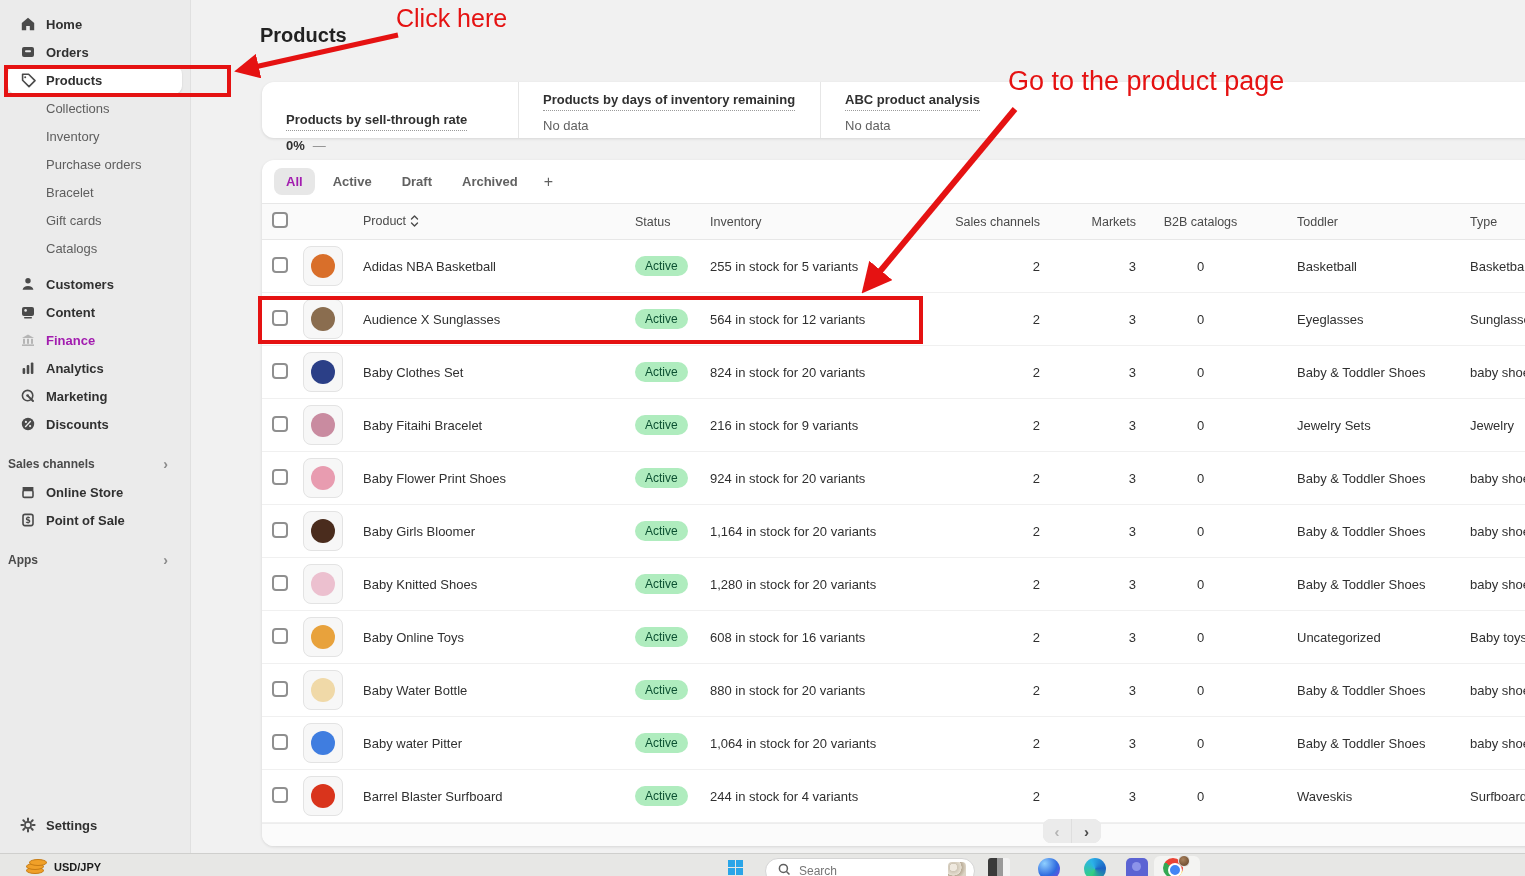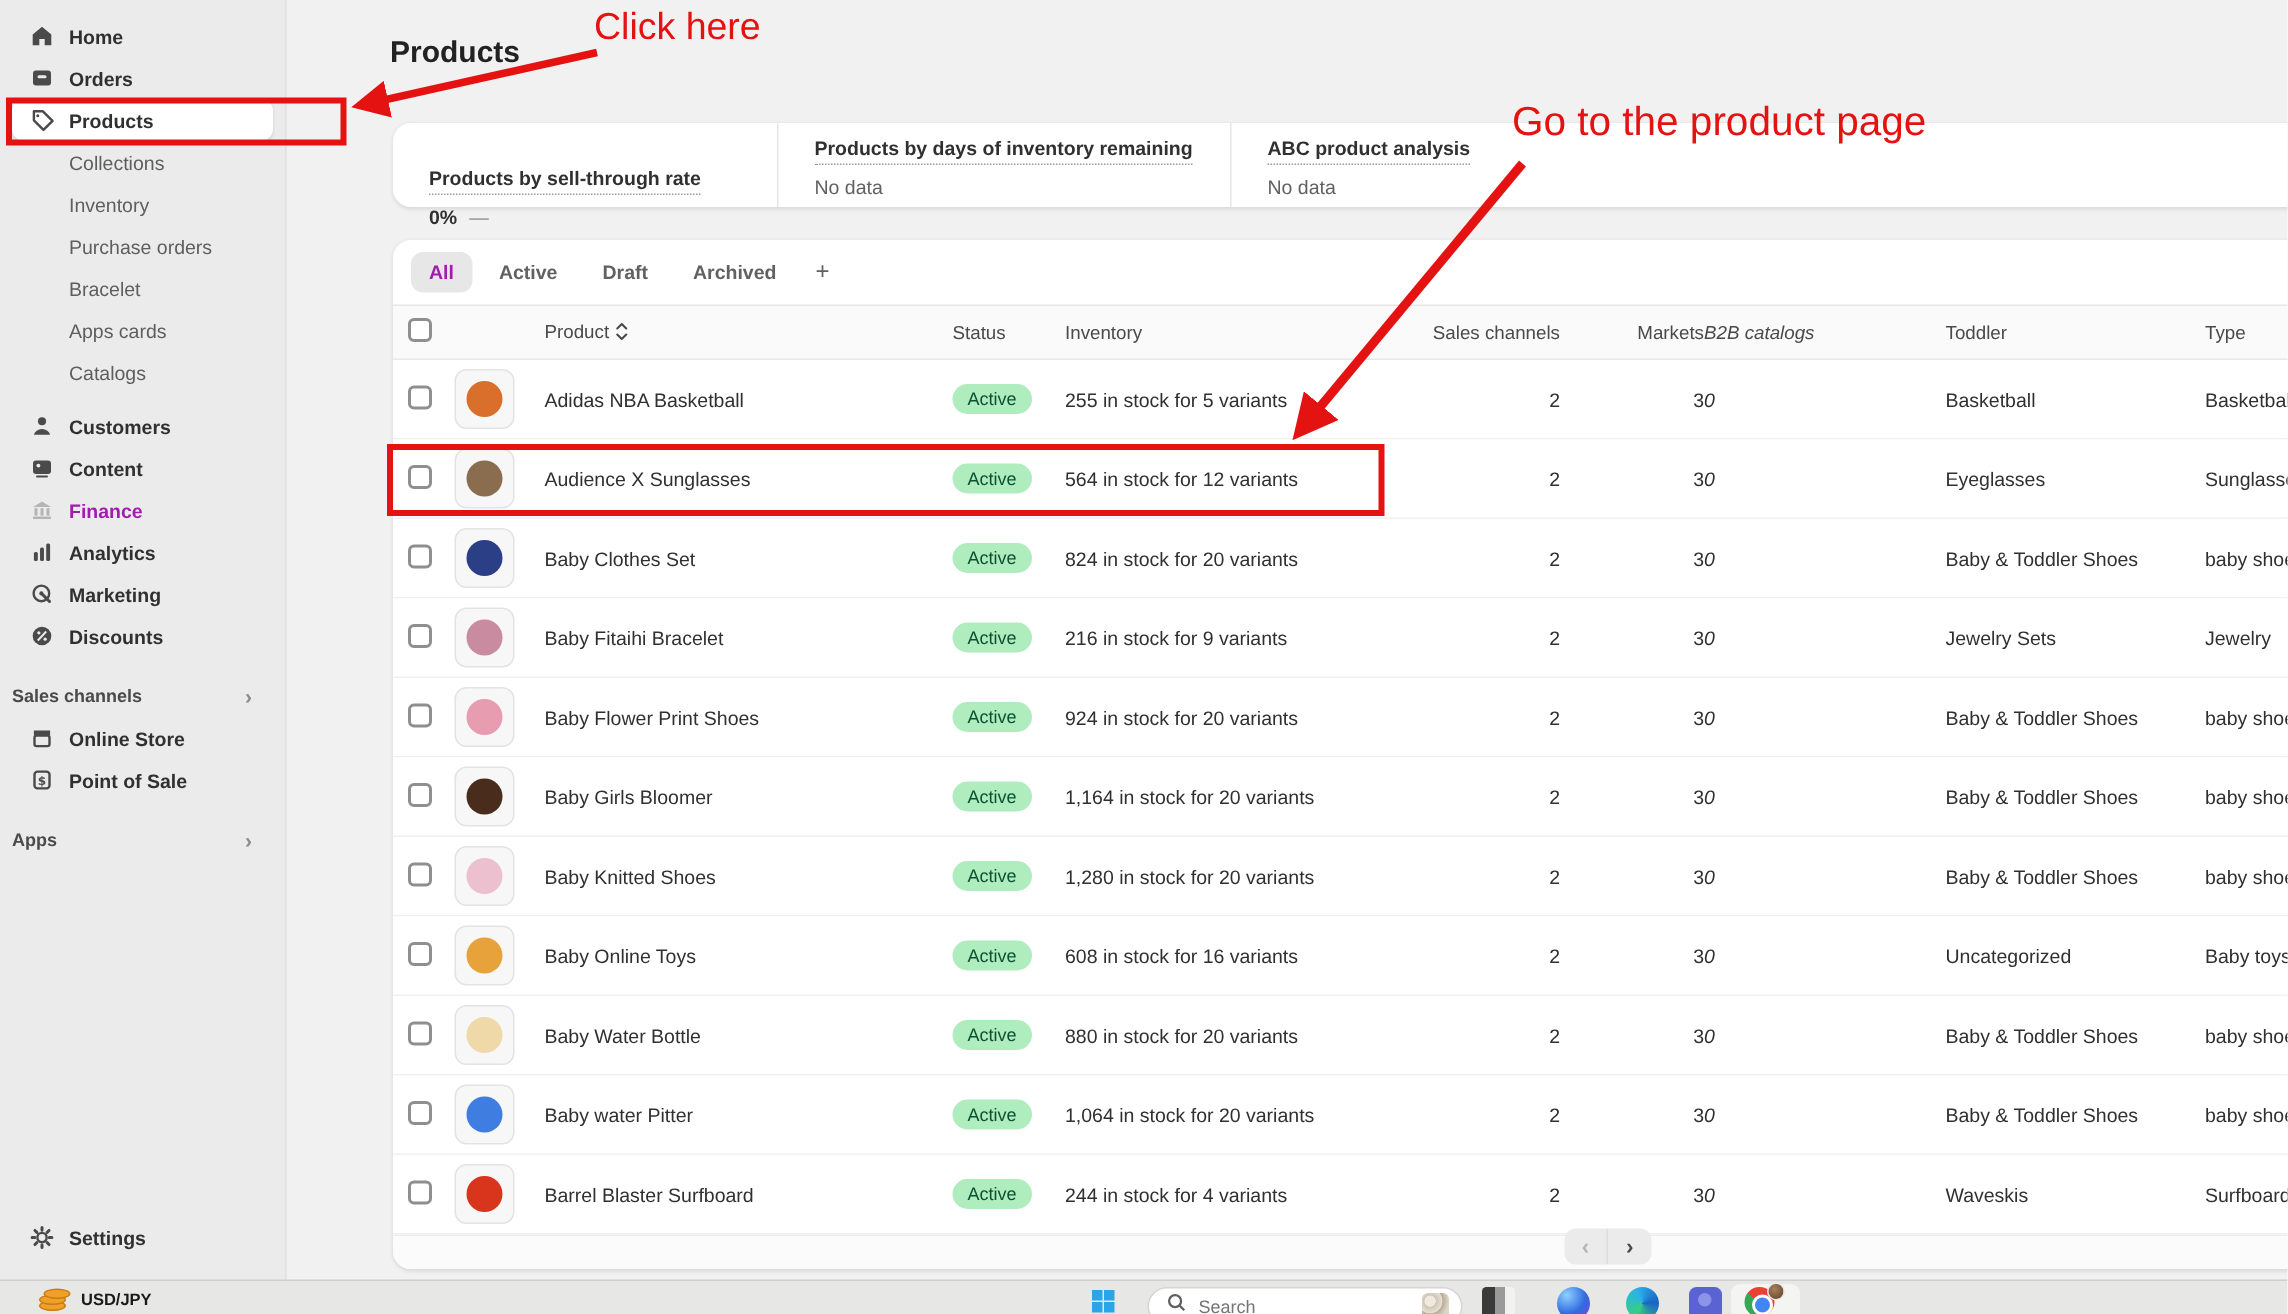--- a/index.html
+++ b/index.html
@@ -70,21 +70,21 @@
     font-size:12.5px; color:#4a4a4a; font-weight:500;
   }
   .cell { flex:0 0 auto; }
   .col-check { width:41px; padding-left:10px; }
   .col-thumb { width:60px; }
   .col-name  { width:272px; }
   .col-status{ width:75px; }
   .col-inv   { width:238px; }
   .col-sales { width:92px; text-align:right; }
   .col-mkt   { width:96px; text-align:right; }
-  .col-b2b   { width:129px; text-align:left;font-style:italic; }
+  .col-b2b   { width:129px; text-align:center; }
   .col-cat   { width:185px; padding-left:32px; }
   .col-type  { width:90px; padding-left:20px; white-space:nowrap; }
   .checkbox {
     display:inline-block; width:16px; height:16px; border:2px solid #8f8f8f;
     border-radius:4px; background:#fff; cursor:pointer;
   }
   .sort-ic { margin-left:4px; vertical-align:-2px; }
   .tbody .row { display:flex; align-items:center; height:53px; border-bottom:1px solid #f0f0f0; font-size:13px; color:#303030; background:#fff; }
   .thumb {
     display:flex; align-items:center; justify-content:center;
@@ -182,21 +182,21 @@
     <div class="sub-item">
         <span>Inventory</span>
       </div>
     <div class="sub-item">
         <span>Purchase orders</span>
       </div>
     <div class="sub-item">
         <span>Bracelet</span>
       </div>
     <div class="sub-item">
-        <span>Apps cards</span>
+        <span>Gift cards</span>
       </div>
     <div class="sub-item">
         <span>Catalogs</span>
       </div>
     <div class="nav-gap"></div>
     <div class="nav-item">
       <span class="ic">
         <svg class="monofill" width="16" height="16" viewBox="0 0 16 16">
             <circle cx="8" cy="4.8" r="2.7"></circle>
             <path d="M2.6 13.8a5.5 4.6 0 0 1 10.8 0Z"></path>

